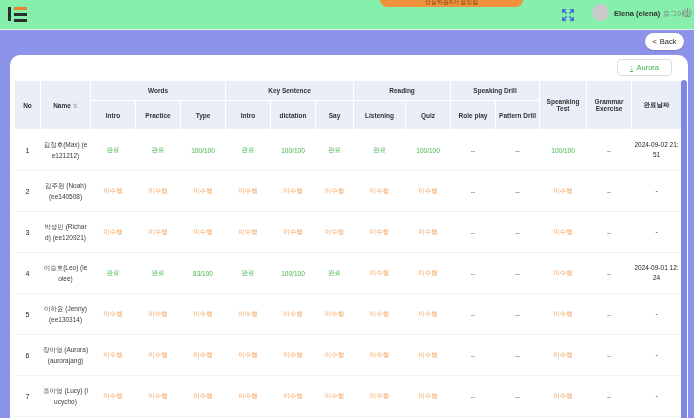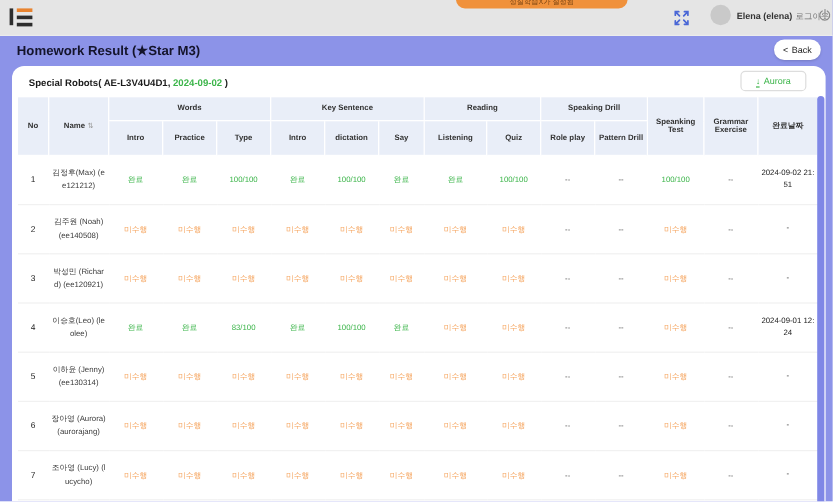--- a/index.html
+++ b/index.html
@@ -1,20 +1,20 @@
 <!DOCTYPE html>
 <html><head>
 <meta charset="utf-8">
 <style>
   * { margin:0; padding:0; box-sizing:border-box; }
   body { font-family:"Liberation Sans", sans-serif; }
   .page { position:relative; width:694px; height:418px; background:#8c93e8; overflow:hidden; }
 
   
-  .topbar { position:absolute; top:0; left:0; width:694px; height:30px; background:#e5e5e5; border-bottom:1px solid #ececec; z-index:5; }
+  .topbar { position:absolute; top:0; left:0; width:694px; height:30px; background:#86efac; border-bottom:1px solid #ececec; z-index:5; }
   .menu-btn { position:absolute; left:8px; top:6px; width:20px; height:17px; cursor:pointer; }
   .menu-btn .vbar { position:absolute; left:0; top:1px; width:2.5px; height:14px; background:#2d2d2d; }
   .menu-btn .hbar { position:absolute; left:6px; height:2.5px; width:13px; background:#2d2d2d; }
   .menu-btn .hbar.b1 { top:1px; background:#e8832f; }
   .menu-btn .hbar.b2 { top:7px; }
   .menu-btn .hbar.b3 { top:13px; }
   .notice-btn { position:absolute; left:380px; top:-8px; width:143px; height:15px; background:#f0913b; border:none;
     border-radius:8px; color:#7a4413; font-size:6px; font-family:inherit; line-height:20px; text-align:center; cursor:pointer; overflow:hidden; }
   .fs-icon { position:absolute; left:561px; top:8px; width:14px; height:14px; cursor:pointer; }
   .avatar { position:absolute; left:592px; top:4px; width:17px; height:17px; border-radius:50%; background:#c9c9c9; }
@@ -76,29 +76,25 @@
     </svg>
     <div class="avatar"></div>
     <span class="user-name">Elena (elena)</span>
     <span class="logout">로그아웃</span>
     <svg class="logout-icon" viewBox="0 0 24 24" fill="none" stroke="#888" stroke-width="2" stroke-linecap="round">
       <path d="M16 4.6A9 9 0 1 1 7 4.6"></path>
         <path d="M12 2v9"></path>
     </svg>
   </div>
 
-  <div class="band-title">Homework Result (★Star M3)</div>
   <button class="back-btn">
     <span class="chev">&lt;</span><span>Back</span>
   </button>
 
   <div class="card">
-    <div class="subtitle">
-      <span>Special Robots( AE-L3V4U4D1, </span><span class="date">2024-09-02</span><span> )</span>
-    </div>
     <button class="excel-btn">
       <span class="dl">↓</span><span>Aurora</span>
     </button>
 
     <div class="tbl-wrap">
       <table>
         <colgroup>
           <col style="width:26px">
             <col style="width:50px">
             <col style="width:45px">

